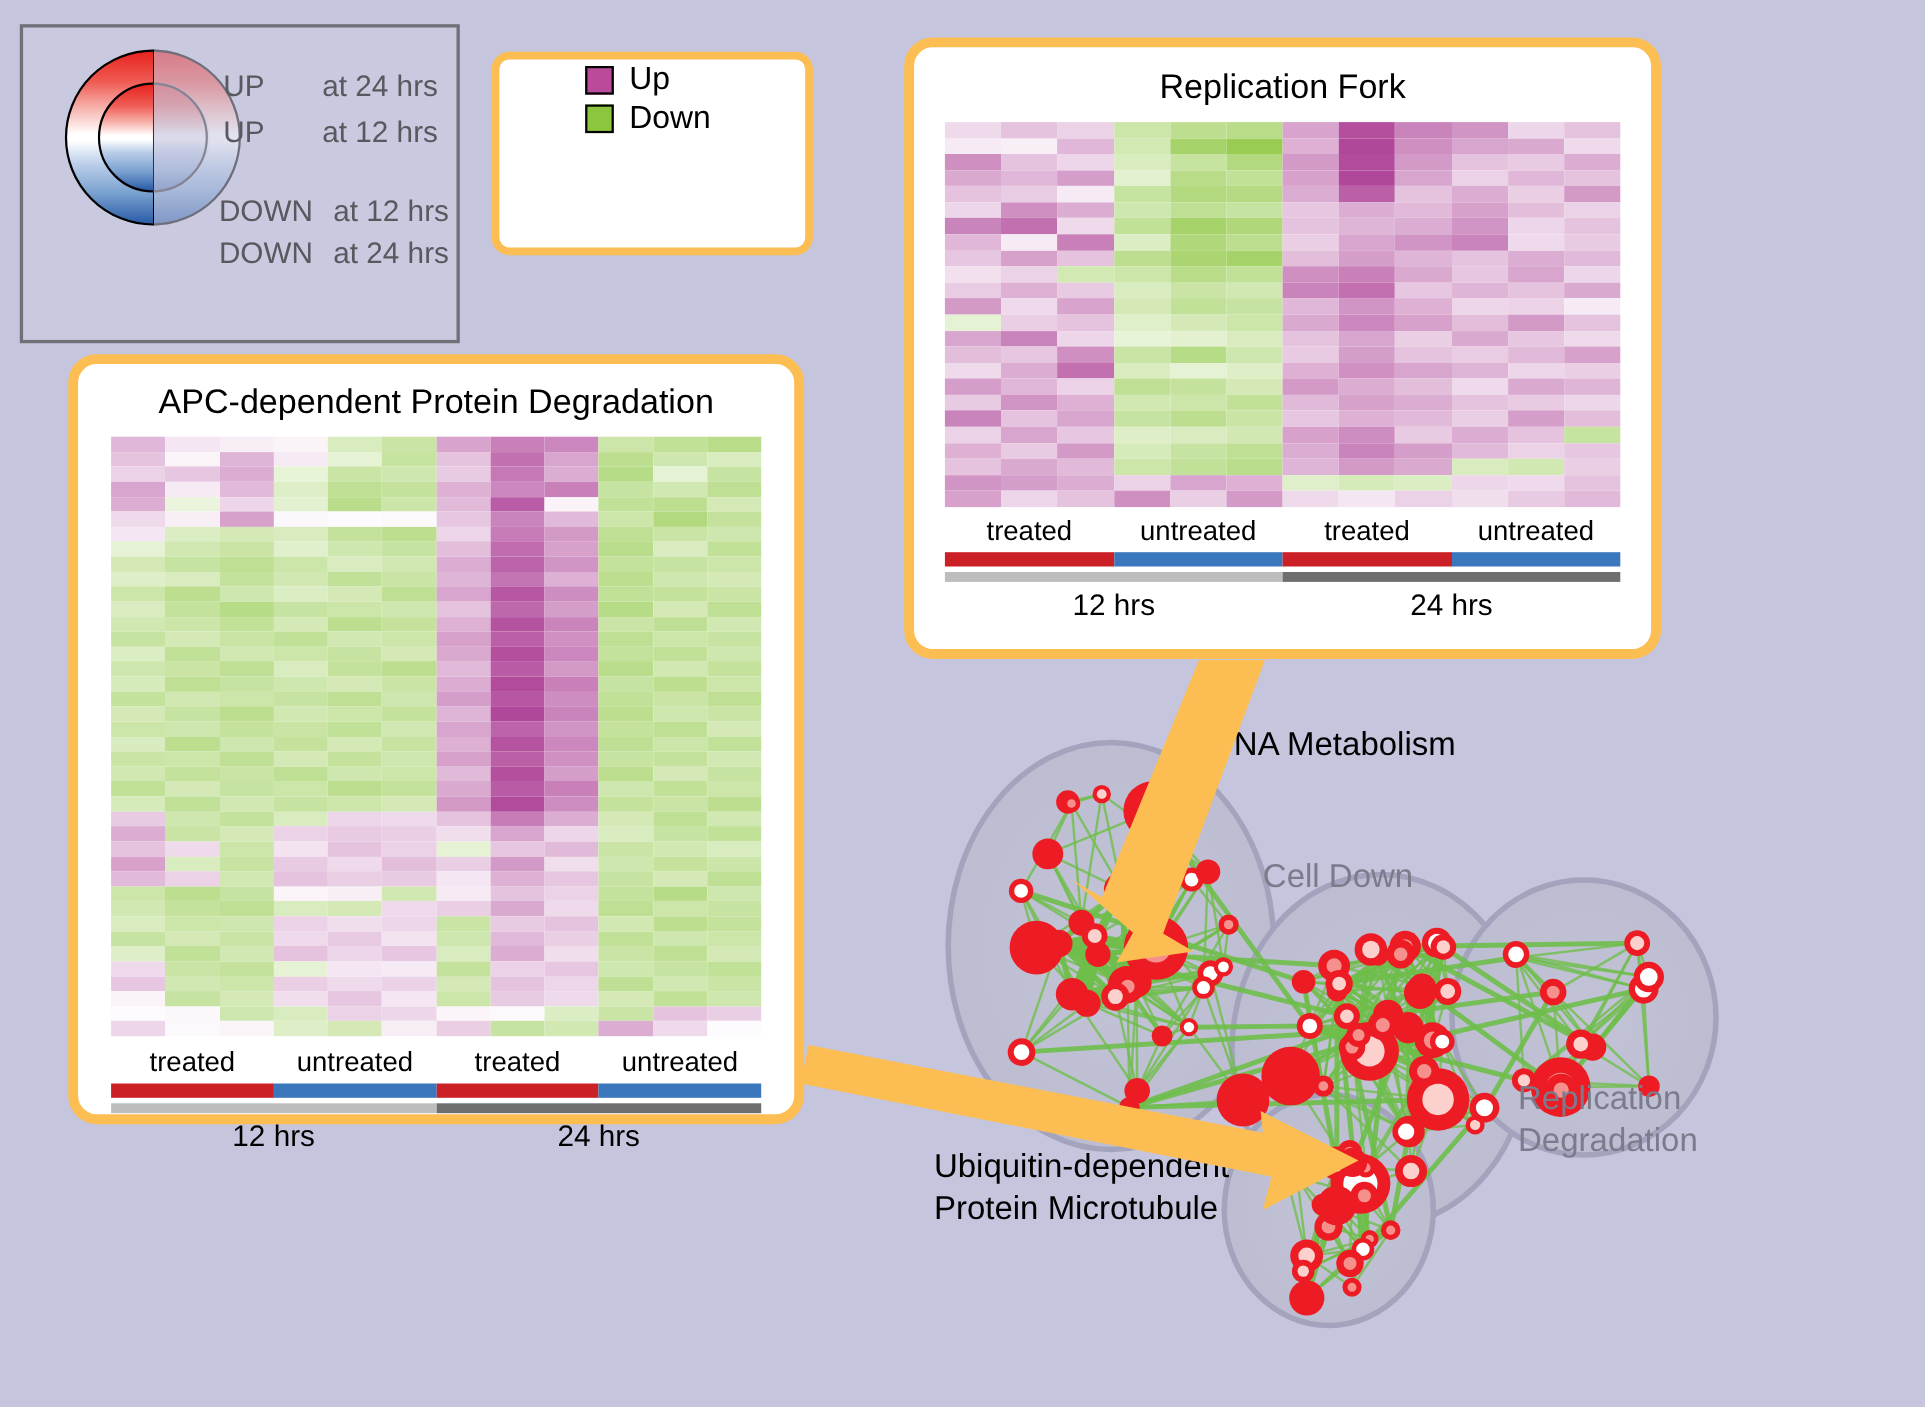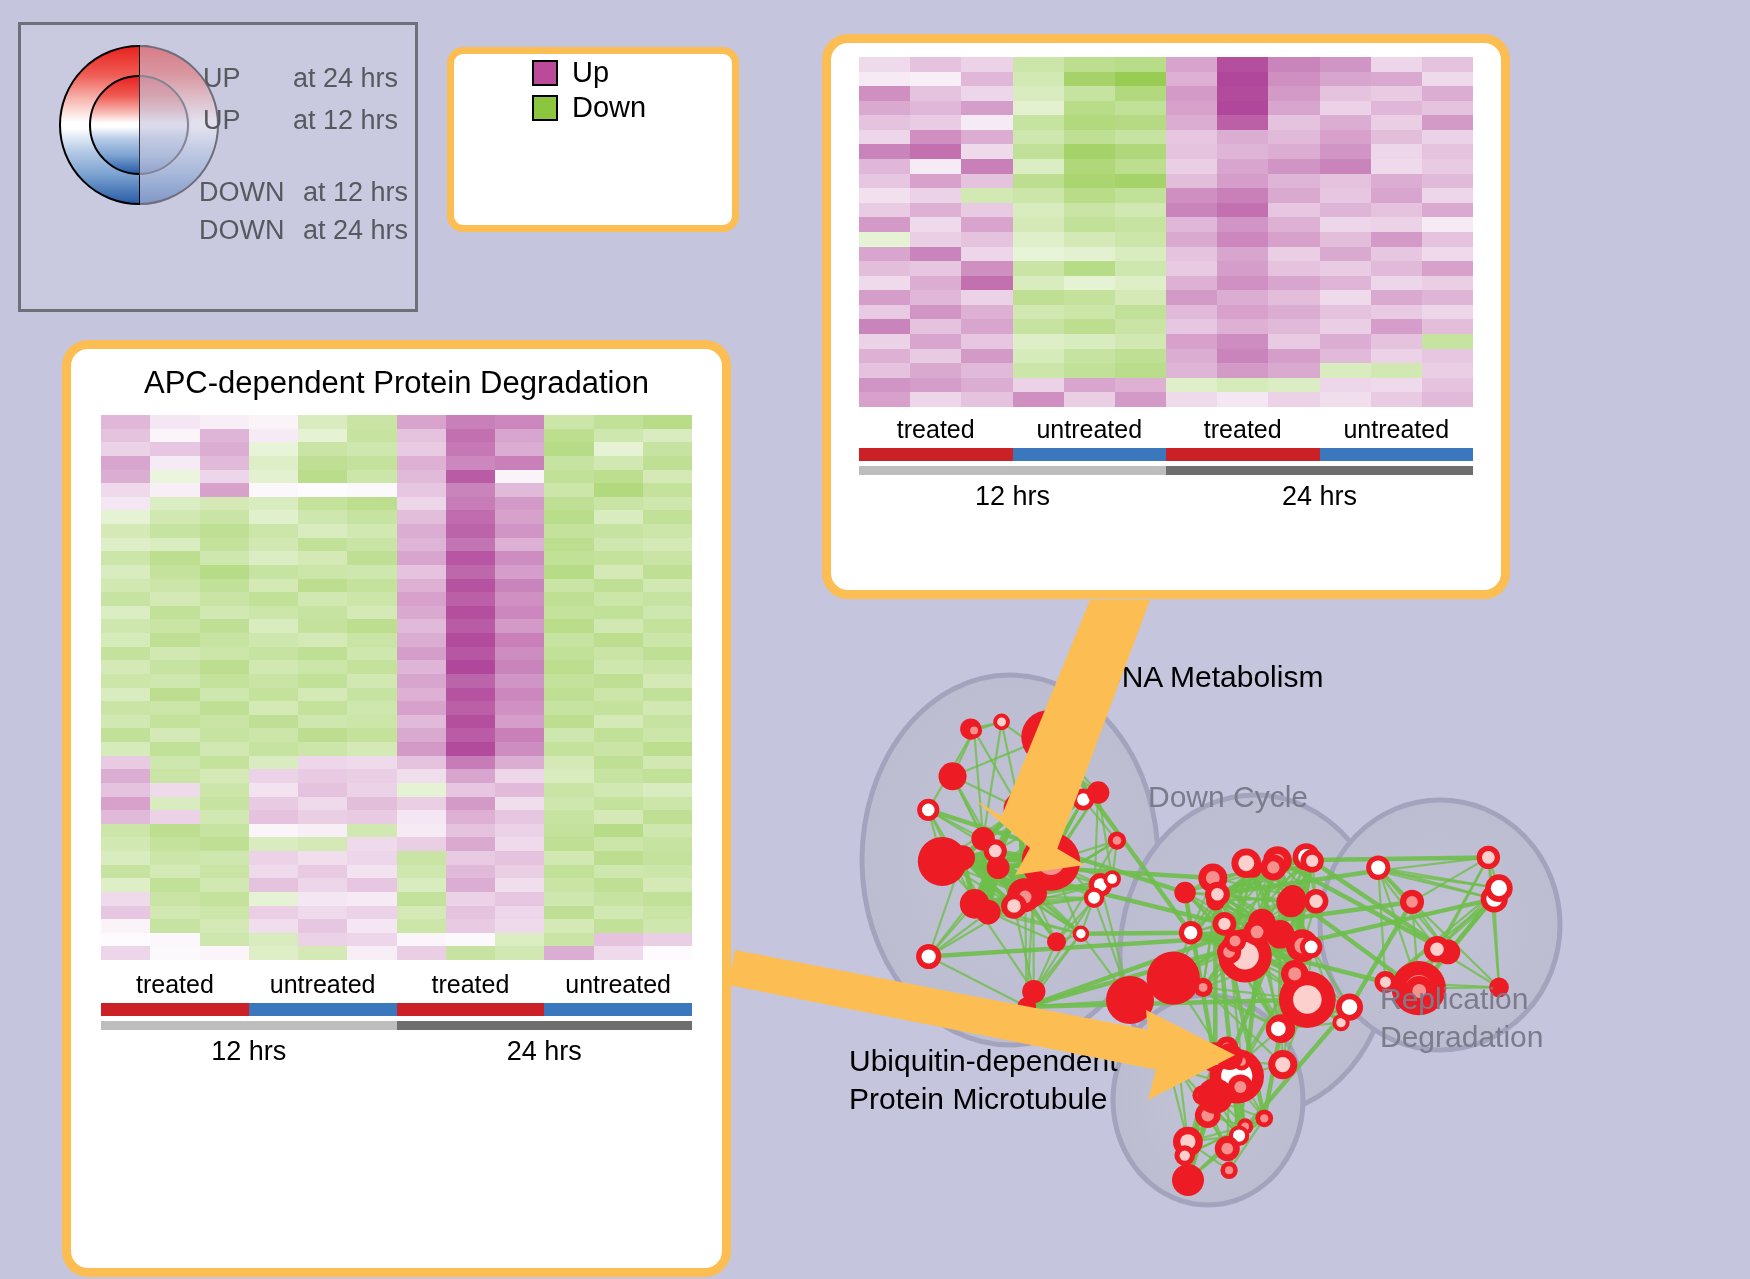--- a/index.html
+++ b/index.html
@@ -55,21 +55,21 @@
   .swatch-label{ font-size:29px; color:#000; }
 
   
   .panel{
     position:absolute; background:#ffffff;
     border:9px solid #fcbe52; border-radius:26px;
   }
   .panel-title{ text-align:center; font-size:31px; color:#000; font-weight:400; }
 
   #panel-replication{ left:822px; top:34px; width:688px; height:565px; }
-  #panel-apc{ left:62px; top:340px; width:669px; height:937px; }
+  #panel-apc{ left:62px; top:322px; width:669px; height:700px; }
 
   
   .heatmap{ display:grid; }
   .hm-cell{ width:100%; height:100%; }
 
   
   .band-labels{ display:grid; grid-template-columns:repeat(4,1fr); }
   .band-labels div{ text-align:center; font-size:25px; color:#000; }
   .band-bars{ display:grid; grid-template-columns:repeat(4,1fr); height:13px; }
   .bar-treated{ background:#cb2026; }
@@ -120,20 +120,21 @@
     <span class="swatch" id="sw-up" style="background: rgb(187, 74, 155);"></span>
     <span class="swatch-label">Up</span>
   </div>
   <div class="swatch-row">
     <span class="swatch" id="sw-down" style="background: rgb(140, 198, 62);"></span>
     <span class="swatch-label">Down</span>
   </div>
 </div>
 
 <div class="panel" id="panel-replication">
+  <div class="panel-title" style="margin-top:18px;">Replication Fork</div>
   <div id="hm-replication" class="heatmap" style="margin: 14px 28px 0px; height: 350px; grid-template-columns: repeat(12, 1fr); grid-template-rows: repeat(24, 1fr);">
       <div class="hm-cell" style="background: rgb(239, 218, 235);"></div>
       <div class="hm-cell" style="background: rgb(229, 194, 221);"></div>
       <div class="hm-cell" style="background: rgb(236, 210, 230);"></div>
       <div class="hm-cell" style="background: rgb(204, 230, 169);"></div>
       <div class="hm-cell" style="background: rgb(189, 222, 143);"></div>
       <div class="hm-cell" style="background: rgb(185, 220, 137);"></div>
       <div class="hm-cell" style="background: rgb(216, 163, 205);"></div>
       <div class="hm-cell" style="background: rgb(180, 79, 158);"></div>
       <div class="hm-cell" style="background: rgb(202, 132, 188);"></div>
@@ -1793,21 +1794,21 @@
           <circle cx="330" cy="380" r="24" fill="#ed1c24"></circle>
         </g>
         <g>
           <circle cx="388" cy="560" r="16" fill="#ed1c24"></circle>
         </g>
       </g>
   </svg>
 </div>
 
 <div class="cluster-label" id="label-dna">DNA Metabolism</div>
-<div class="cluster-label" id="label-cellcycle">Down Cycle</div>
+<div class="cluster-label" id="label-cellcycle">Cell Down</div>
 <div class="cluster-label" id="label-microtubule">
   <div>Replication</div>
   <div>Degradation</div>
 </div>
 <div class="cluster-label" id="label-ubiquitin">
   <div>Ubiquitin-dependent</div>
   <div>Protein Microtubule</div>
 </div>
 
 <svg id="arrows">

